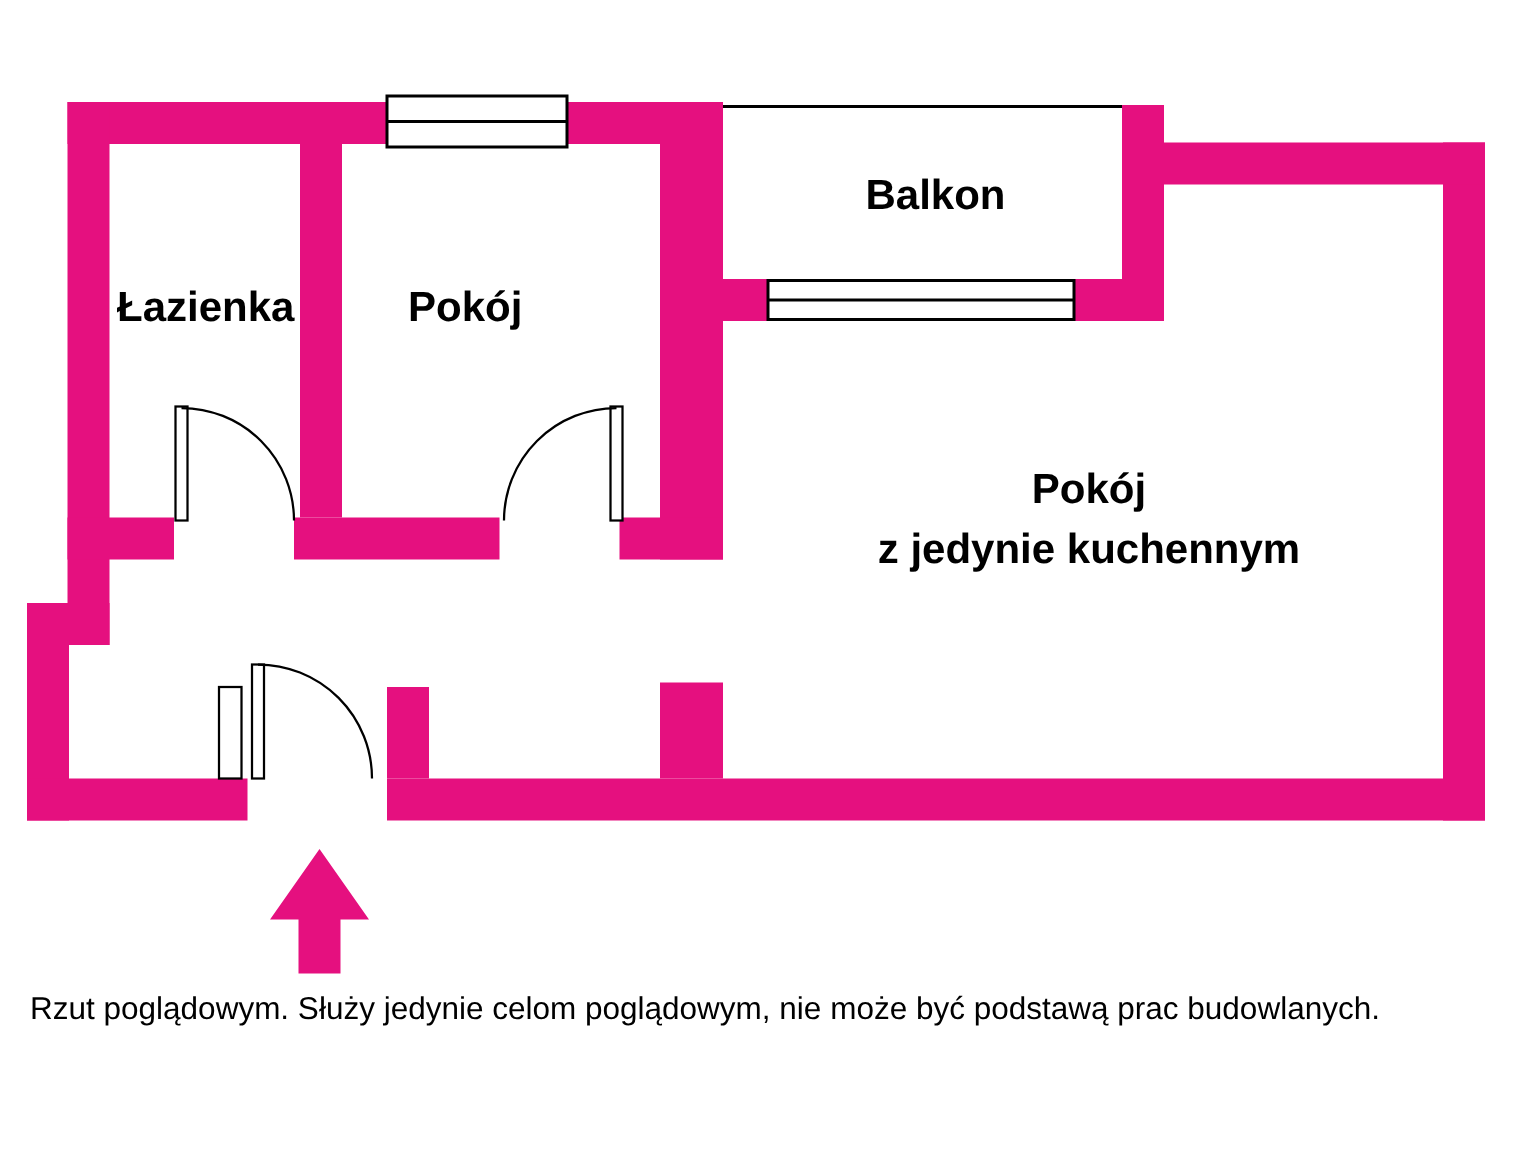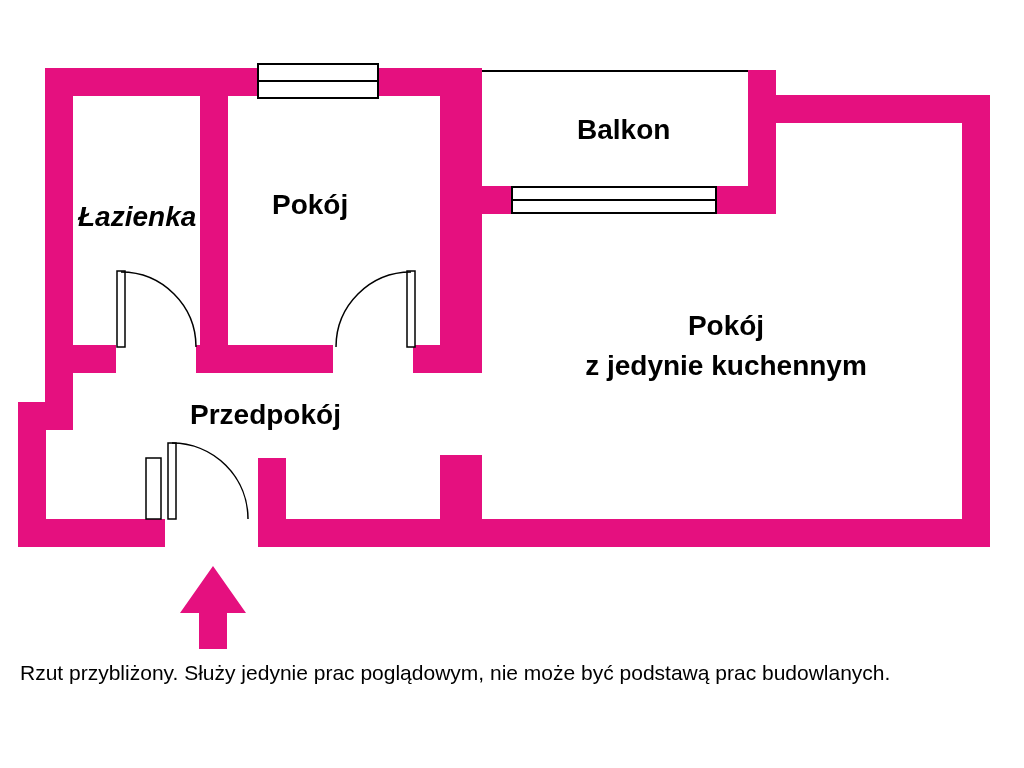--- a/index.html
+++ b/index.html
@@ -86,24 +86,23 @@
 
     <rect class="leaf" x="117" y="271" width="8" height="76"></rect>
     <path class="arc" d="M121,272 A75,75 0 0 1 196,347"></path>
 
     <rect class="leaf" x="407" y="271" width="8" height="76"></rect>
     <path class="arc" d="M411,272 A75,75 0 0 0 336,347"></path>
 
     <polygon class="arrow" points="213,566 246,613 227,613 227,649 199,649 199,613 180,613"></polygon>
   </svg>
 
-  <div class="room-label" style="left:78px;top:201px;font-style:italic;">Łazienka</div>
+  <div class="room-label" style="left:78px;top:189px;">Łazienka</div>
   <div class="room-label" style="left:272px;top:189px;">Pokój</div>
   <div class="room-label" style="left:577px;top:114px;">Balkon</div>
   <div class="living-label">
     <div>Pokój</div>
     <div>z jedynie kuchennym</div>
   </div>
-  <div class="room-label" style="left:190px;top:399px;">Przedpokój</div>
 
-  <div class="disclaimer">Rzut przybliżony. Służy jedynie prac poglądowym, nie może być podstawą prac budowlanych.</div>
+  <div class="disclaimer">Rzut poglądowym. Służy jedynie celom poglądowym, nie może być podstawą prac budowlanych.</div>
 
 </div>
 
 </body></html>

